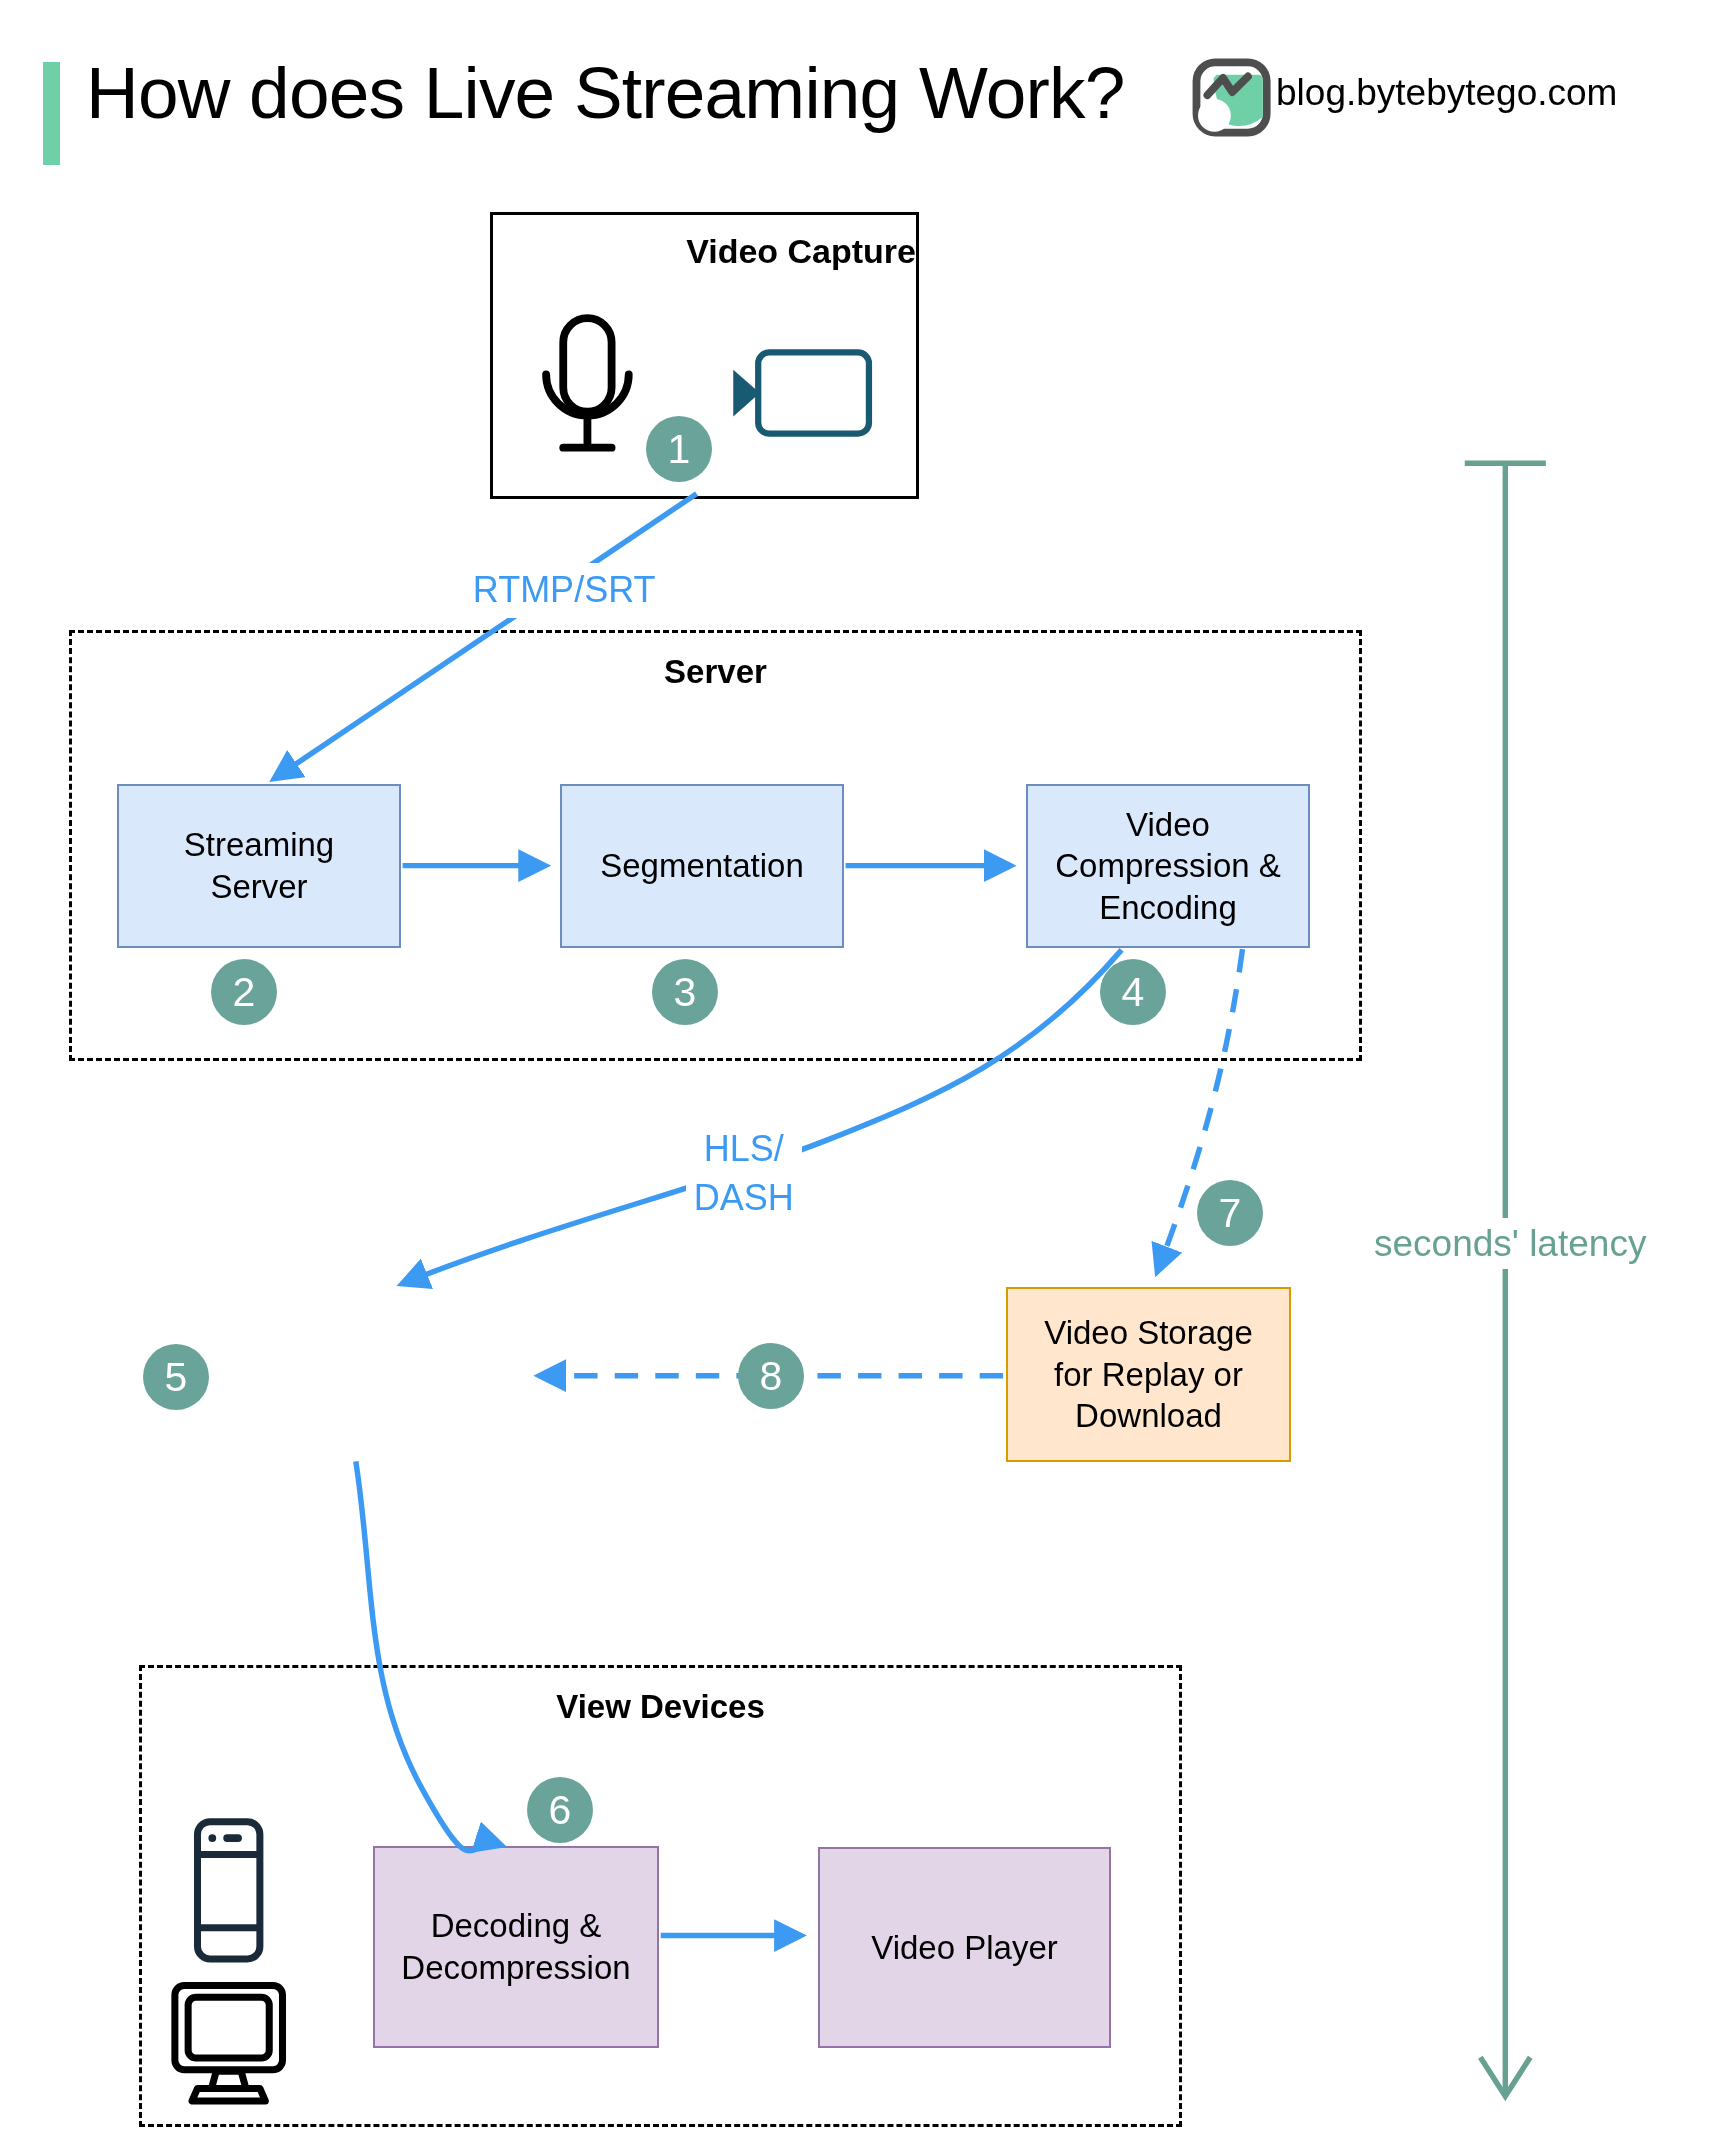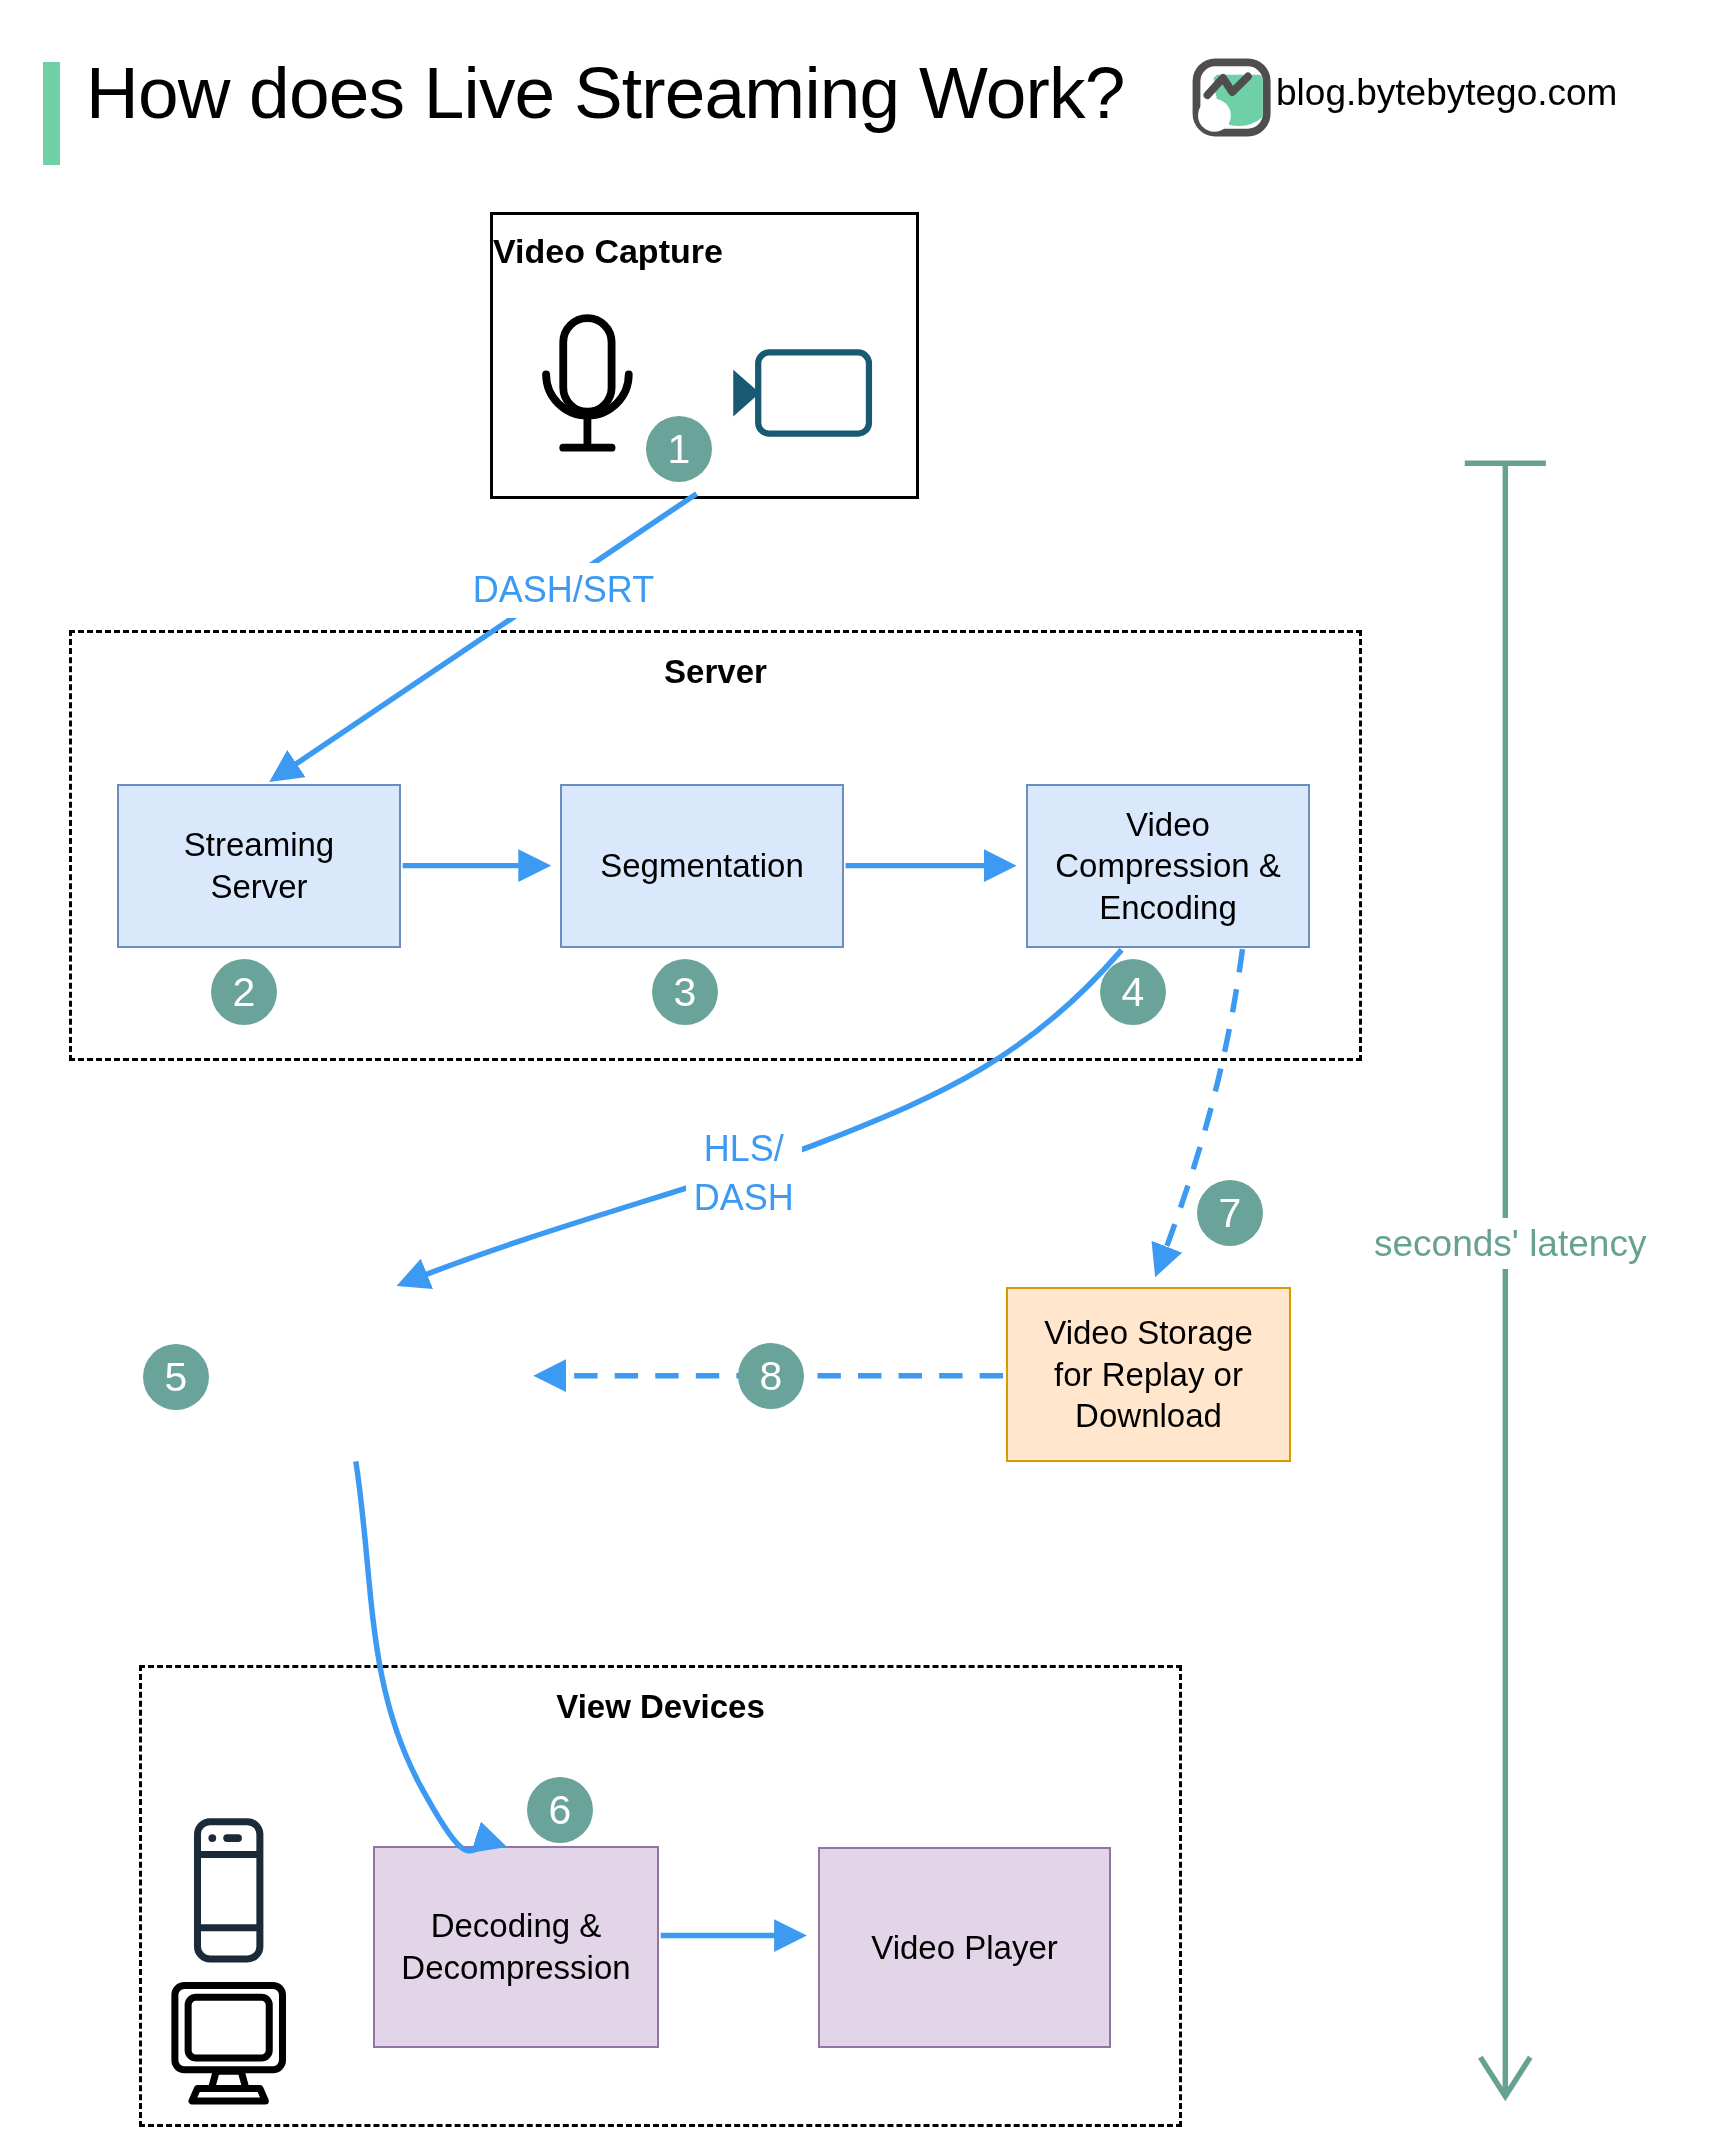--- a/index.html
+++ b/index.html
@@ -15,21 +15,21 @@
   .group-label{position:absolute;left:0;right:0;top:20px;text-align:center;font-size:33px;font-weight:700;}
 
   .node{position:absolute;display:flex;align-items:center;justify-content:center;
     text-align:center;font-size:33px;line-height:1.26;white-space:pre-line;box-sizing:border-box;z-index:2;}
   .node-blue   {background:var(--node-blue-fill);  border:2.3px solid var(--node-blue-border);}
   .node-green  {background:var(--node-green-fill); border:2.3px solid var(--node-green-border);}
   .node-orange {background:var(--node-orange-fill);border:2.3px solid var(--node-orange-border);}
   .node-purple {background:var(--node-purple-fill);border:2.3px solid var(--node-purple-border);}
 
   .capture-box{position:absolute;left:490px;top:212px;width:423px;height:281px;border:3.1px solid #000;background:#fff;z-index:2;}
-  .capture-label{position:absolute;left:0;right:0;top:17px;text-align:left;font-size:34px;font-weight:700;}
+  .capture-label{position:absolute;left:0;right:0;top:17px;text-align:right;font-size:34px;font-weight:700;}
 
   .overlay{position:absolute;left:0;top:0;width:1734px;height:2129px;z-index:5;pointer-events:none;}
   .arrow{stroke:var(--arrow-blue);stroke-width:7;fill:none;}
   .arrow-dashed{stroke-dasharray:30 22;}
   .teal-line{stroke:var(--latency-teal);stroke-width:7;fill:none;}
 
   .edge-label{position:absolute;z-index:6;background:#fff;color:var(--arrow-blue);
     font-size:36px;text-align:center;white-space:pre-line;line-height:1.35;padding:3.1px 7.8px;}
   .latency-label{position:absolute;z-index:6;background:#fff;color:var(--latency-teal);
     font-size:37px;white-space:nowrap;padding:4.7px 11px;}
@@ -121,21 +121,21 @@
     </g>
 
     <g>
       <rect x="1534" y="80" width="90" height="90" rx="24" fill="#fff" stroke="#4e4e4e" stroke-width="10"></rect>
       <path d="M 1560 96 L 1614 96 Q 1619 96 1619 104 L 1619 150 Q 1600 166 1576 160 Q 1556 130 1556 100 Z" fill="#6fd0a8"></path>
       <path d="M 1548 122 L 1568 100 L 1580 118 L 1600 98" fill="none" stroke="#4e4e4e" stroke-width="10" stroke-linecap="round" stroke-linejoin="round"></path>
       <circle cx="1557" cy="148" r="21" fill="#fff"></circle>
     </g>
   </svg>
 
-  <div class="edge-label" style="left:465px;top:563px;">DASH/SRT</div>
+  <div class="edge-label" style="left:465px;top:563px;">RTMP/SRT</div>
   <div class="edge-label" style="left:686px;top:1122px;">HLS/
 DASH</div>
   <div class="latency-label" style="left:1363px;top:1218px;">seconds' latency</div>
 
   <div class="badge" style="left:646px;top:416px;">1</div>
   <div class="badge" style="left:211px;top:959px;">2</div>
   <div class="badge" style="left:652px;top:959px;">3</div>
   <div class="badge" style="left:1100px;top:959px;">4</div>
   <div class="badge" style="left:143px;top:1344px;">5</div>
   <div class="badge" style="left:527px;top:1777px;">6</div>

